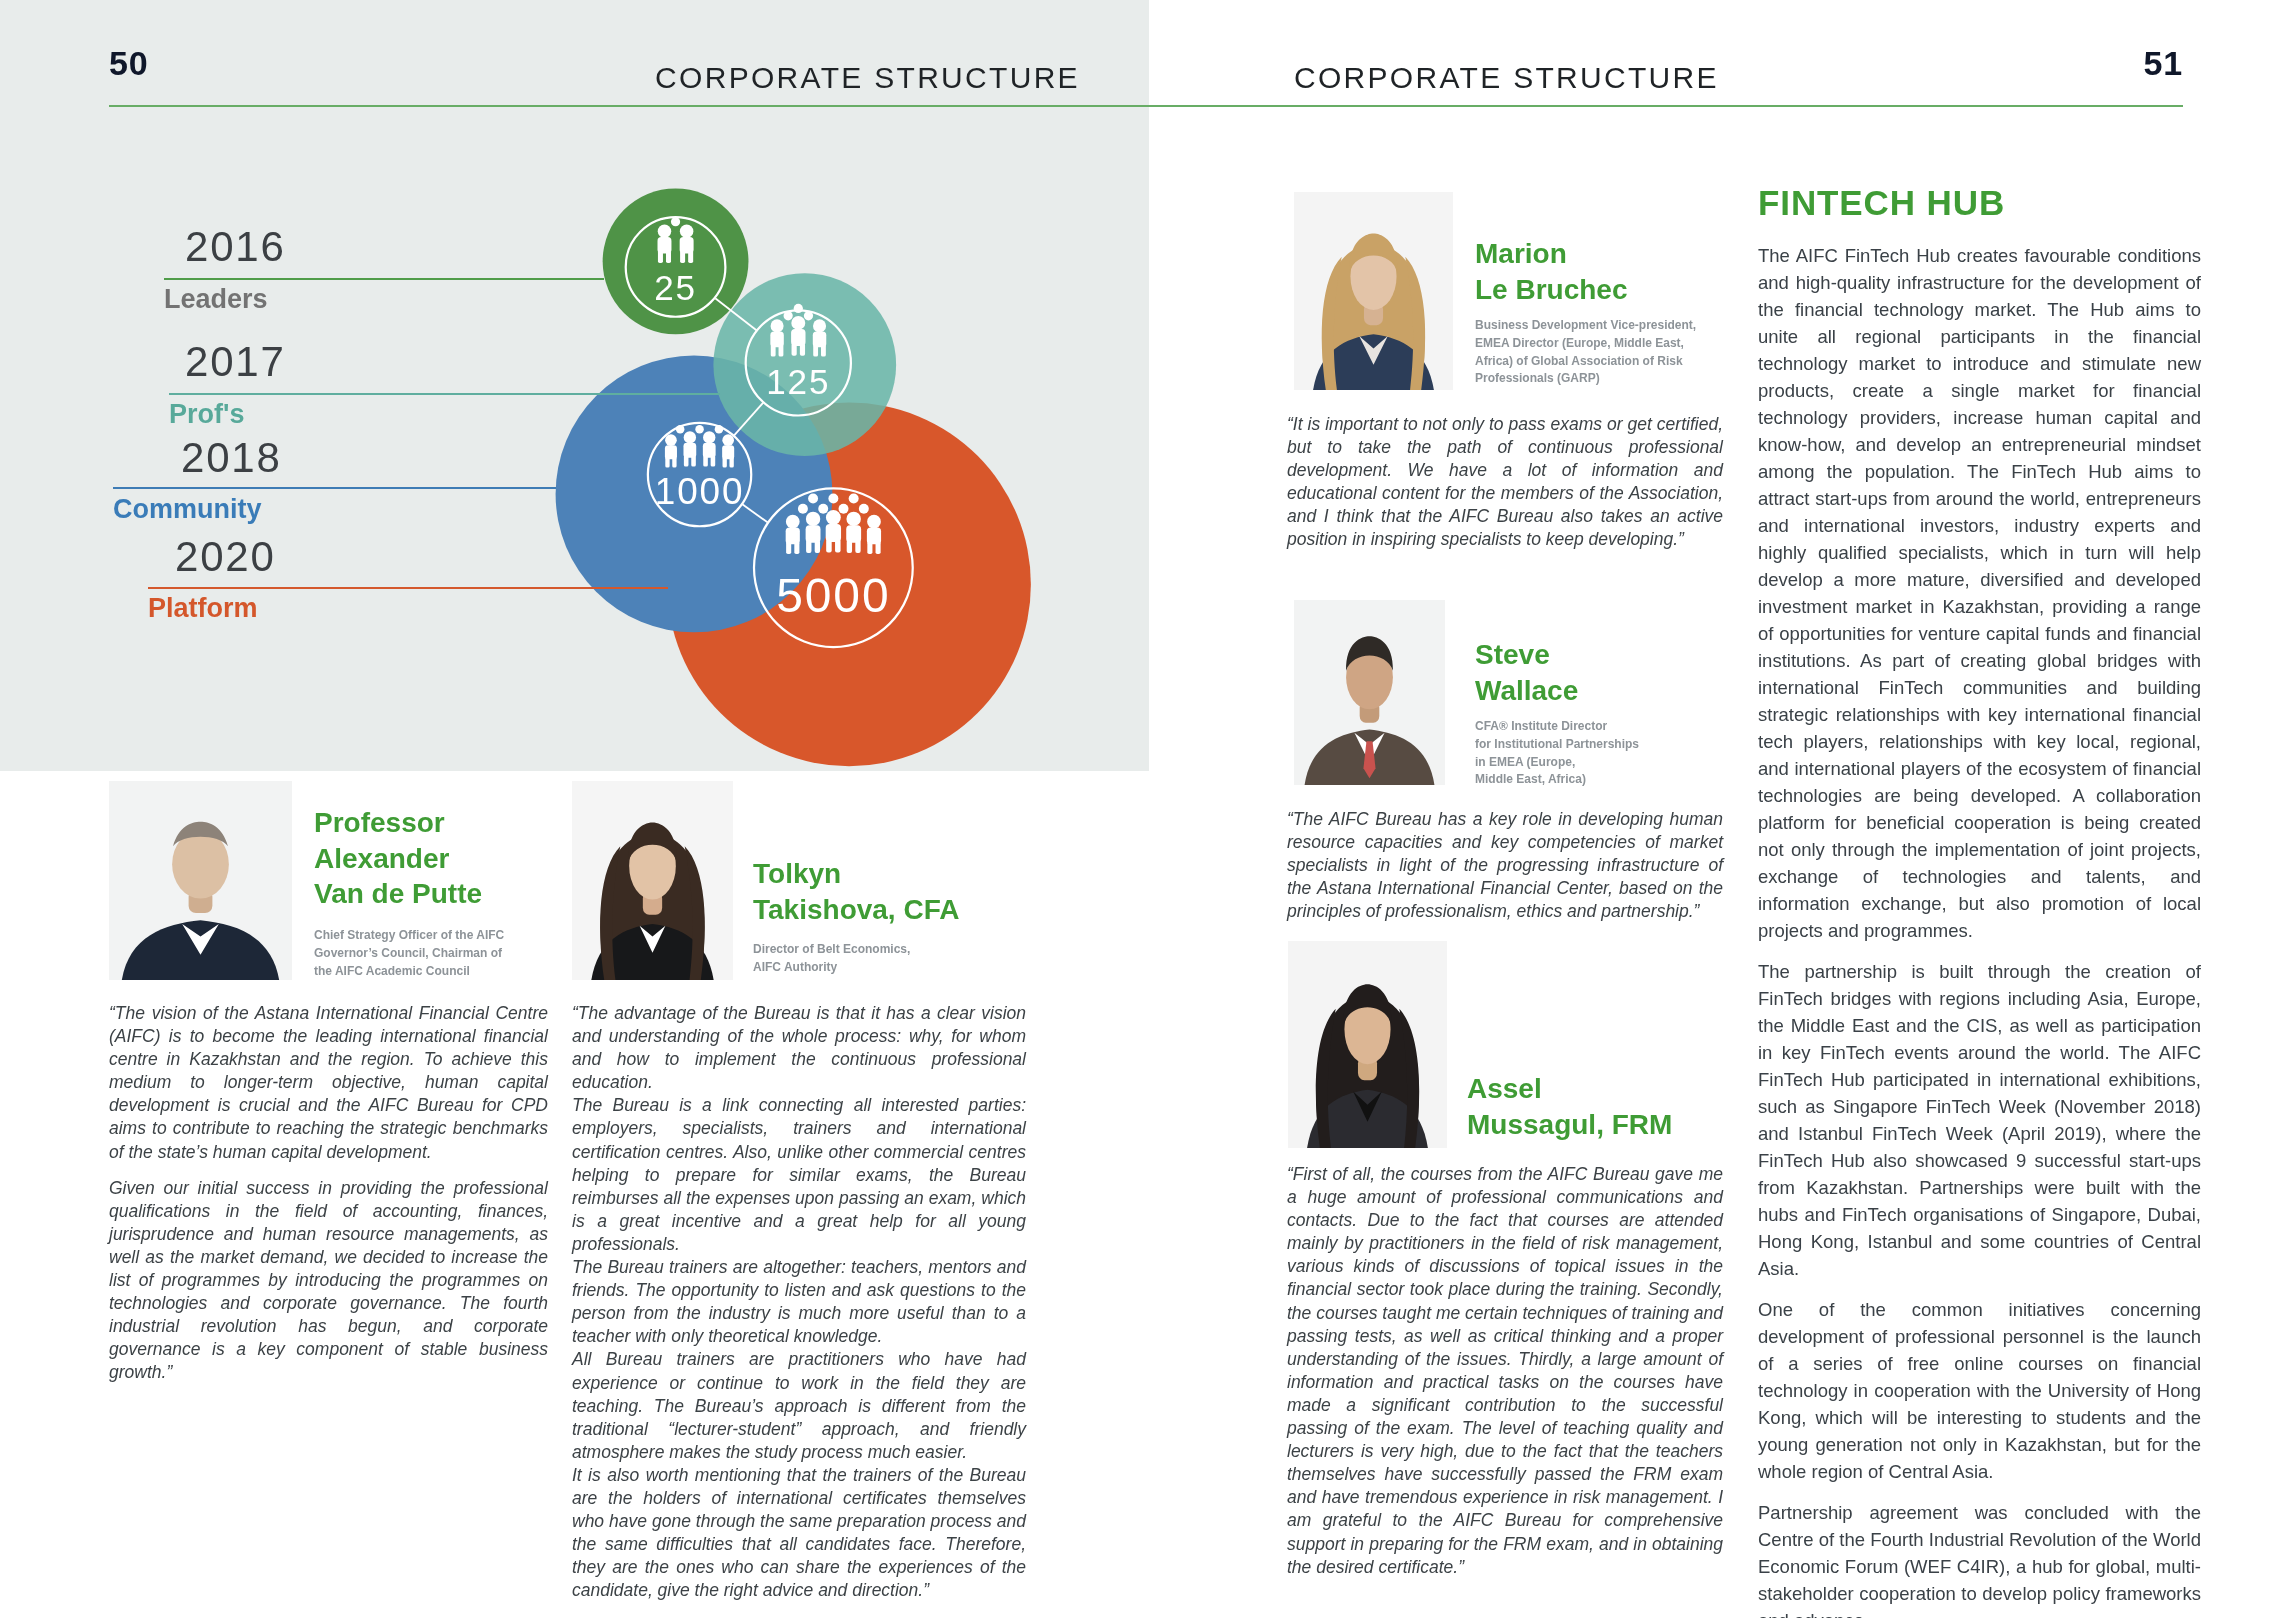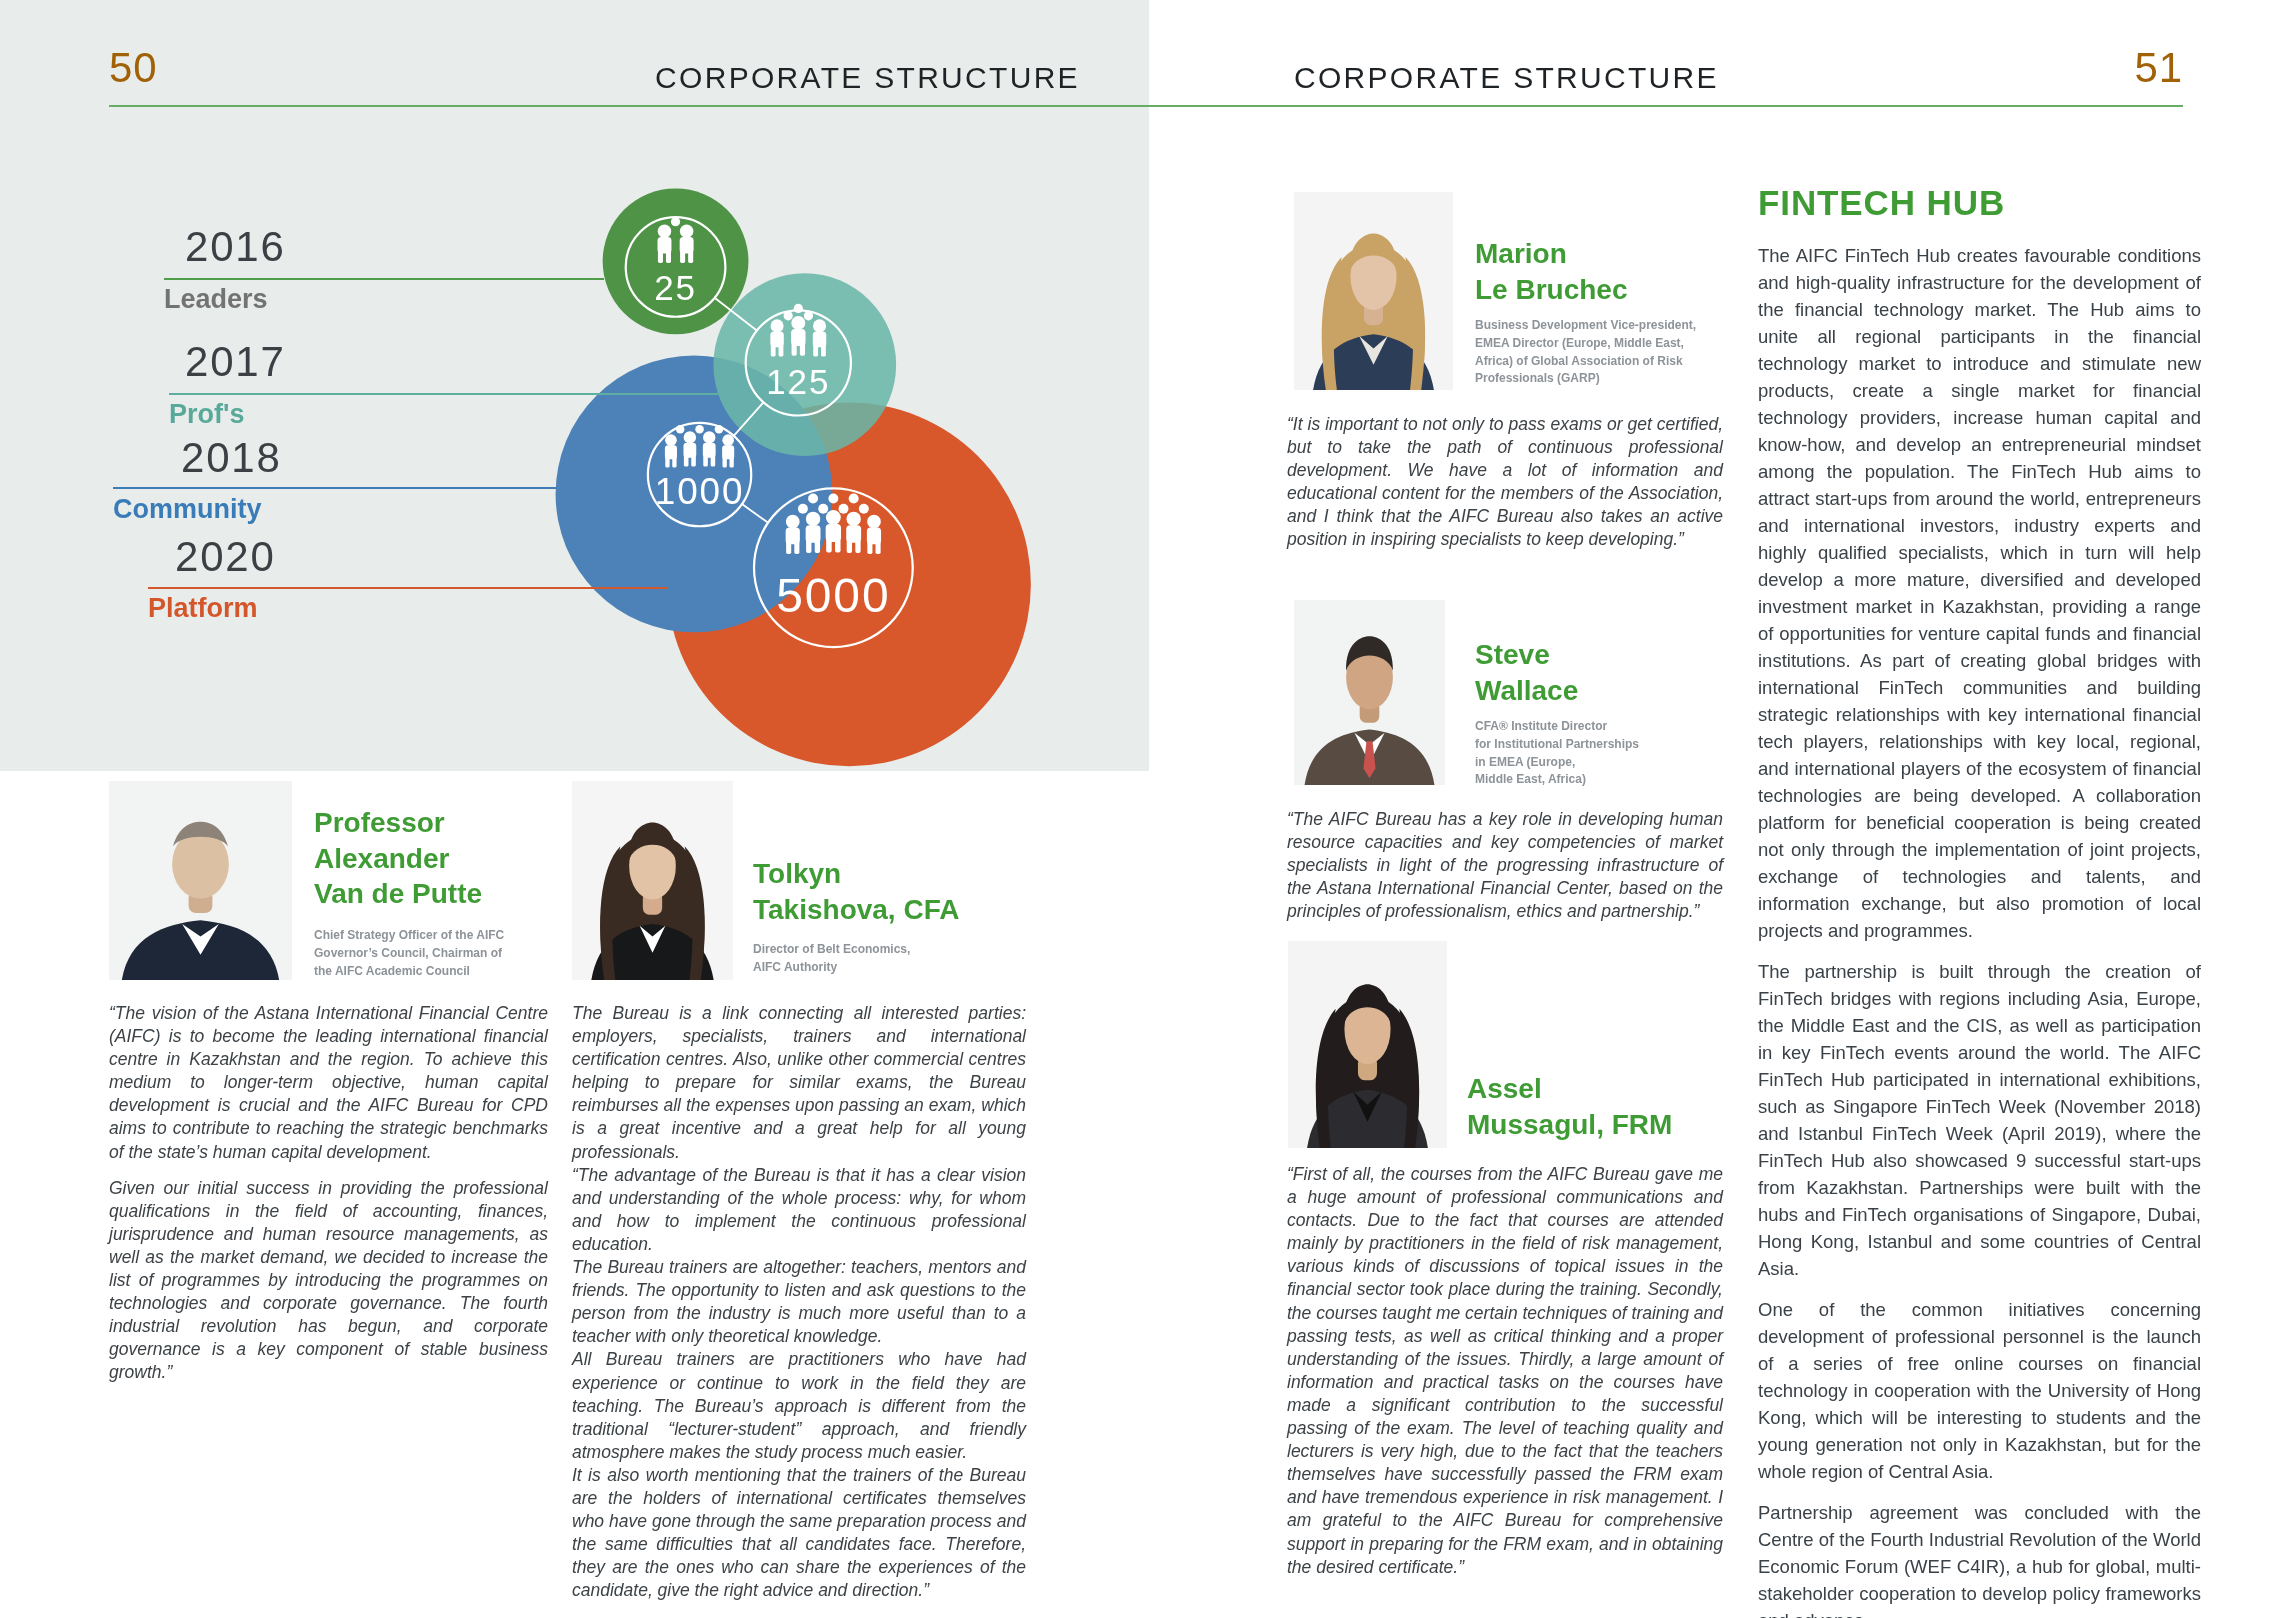--- a/index.html
+++ b/index.html
@@ -1,20 +1,20 @@
 <!DOCTYPE html>
 <html style="font-size:14.8px"><head>
 <meta charset="utf-8">
 <style>
   html,body{margin:0;padding:0;background:#fff;}
   .spread{position:relative;width:2290px;height:1619px;background:#ffffff;
           font-family:"Liberation Sans","DejaVu Sans",sans-serif;overflow:hidden;color:#3a4147;}
   .gray-panel{position:absolute;left:0;top:0;width:1149px;height:771px;background:#e8eceb;}
   .green-rule{position:absolute;left:109px;top:105px;width:2074px;height:1.8px;background:#68ad66;}
-  .pnum{position:absolute;font-size:42px;font-weight:400;color:#a16207;letter-spacing:0.9px;}
+  .pnum{position:absolute;font-size:34px;font-weight:700;color:#0f172a;letter-spacing:0.9px;}
   .htitle{position:absolute;font-size:30px;letter-spacing:2.3px;color:#1f2326;}
   
   .tl-year{position:absolute;font-size:42px;font-weight:300;color:#3c4044;letter-spacing:1.8px;}
   .tl-line{position:absolute;height:1.8px;}
   .tl-label{position:absolute;font-size:27px;font-weight:bold;}
   .chart-svg{position:absolute;left:0;top:0;}
   .ring{fill:none;stroke:#ffffff;stroke-width:2.4px;}
   .conn{stroke:#ffffff;stroke-width:2px;}
   .bubble-num{fill:#ffffff;font-weight:300;text-anchor:middle;letter-spacing:2px;}
   
@@ -158,22 +158,22 @@
       <path d="M35,45 C34,28 44,23 50,23 C56,23 66,28 65,45 C62,32 38,32 35,45 Z" fill="#3a2b22"></path>
       <path d="M20,110 C15,78 17,48 30,36 C24,64 24,88 27,110 Z" fill="#3a2b22"></path>
       <path d="M80,110 C85,78 83,48 70,36 C76,64 76,88 73,110 Z" fill="#3a2b22"></path>
     </svg>
   </div>
   <div class="person-name" style="left:753px;top:856px;">Tolkyn
 Takishova, CFA</div>
   <div class="person-title" style="left:753px;top:941px;width:277px;">Director of Belt Economics,
 AIFC Authority</div>
   <div class="quote" style="left:572px;top:1002px;width:454px;">
+    <p>“The advantage of the Bureau is that it has a clear vision and understanding of the whole process: why, for whom and how to implement the continuous professional education.</p>
     <p>The Bureau is a link connecting all interested parties: employers, specialists, trainers and international certification centres. Also, unlike other commercial centres helping to prepare for similar exams, the Bureau reimburses all the expenses upon passing an exam, which is a great incentive and a great help for all young professionals.</p>
-    <p>“The advantage of the Bureau is that it has a clear vision and understanding of the whole process: why, for whom and how to implement the continuous professional education.</p>
     <p>The Bureau trainers are altogether: teachers, mentors and friends. The opportunity to listen and ask questions to the person from the industry is much more useful than to a teacher with only theoretical knowledge.</p>
     <p>All Bureau trainers are practitioners who have had experience or continue to work in the field they are teaching. The Bureau’s approach is different from the traditional “lecturer-student” approach, and friendly atmosphere makes the study process much easier.</p>
     <p>It is also worth mentioning that the trainers of the Bureau are the holders of international certificates themselves who have gone through the same preparation process and the same difficulties that all candidates face. Therefore, they are the ones who can share the experiences of the candidate, give the right advice and direction.”</p>
   </div>
 
   <div class="photo" style="left:1294px;top:192px;width:159px;height:198px;">
     <svg viewBox="0 0 100 110" preserveAspectRatio="none">
       <rect width="100" height="110" fill="#f4f4f4"></rect>
       <path d="M20,110 C13,62 22,30 50,29 C78,30 87,62 80,110 Z" fill="#c9a266"></path>
       <path d="M12,110 C16,88 32,81 50,79 C68,81 84,88 88,110 Z" fill="#2c3d58"></path>

